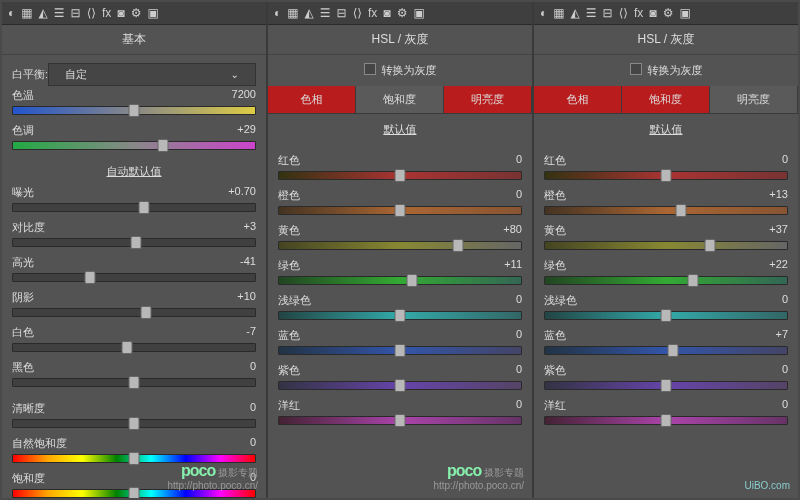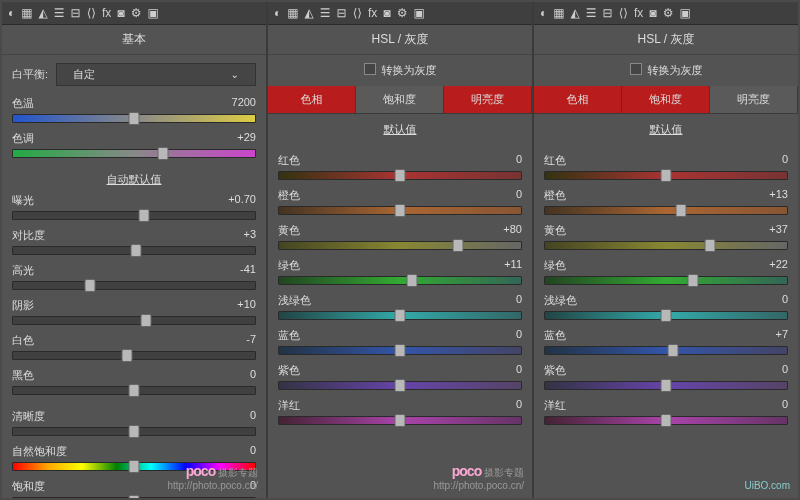--- a/index.html
+++ b/index.html
@@ -4,40 +4,40 @@
 <style>
 *{margin:0;padding:0;box-sizing:border-box;font-family:"Microsoft YaHei",sans-serif}
 body{background:#1a1a1a;width:800px;height:500px;overflow:hidden;color:#ddd;font-size:11px}
 .row{display:flex;height:500px;border:2px solid #4a4a4a}
 .panel{flex:1;background:#535353;border-right:2px solid #3a3a3a;display:flex;flex-direction:column;position:relative}
 .panel:last-child{border-right:none}
 .toolbar{background:#3f3f3f;padding:4px 6px;display:flex;gap:6px;border-bottom:1px solid #2a2a2a}
 .toolbar span{color:#ccc;font-size:12px;cursor:pointer}
 .title{text-align:center;padding:6px 0;font-size:12px;background:#535353;border-bottom:1px solid #444}
 .body{padding:8px 10px;flex:1;overflow:hidden}
-.wbrow{display:flex;align-items:center;gap:8px;margin-bottom:10px}
+.wbrow{display:flex;align-items:center;gap:0;margin-bottom:2px}
 .select{flex:1;background:#454545;border:1px solid #333;padding:3px 16px;color:#ddd;display:flex;justify-content:space-between;align-items:center}
 .select::after{content:"⌄";font-size:10px}
 .srow{margin-bottom:8px}
 .shead{display:flex;justify-content:space-between;margin-bottom:3px}
 .track{height:9px;background:#404040;border:1px solid #2a2a2a;position:relative;border-radius:1px}
 .thumb{position:absolute;top:-3px;width:11px;height:13px;background:#b8b8b8;border:1px solid #666;border-radius:2px;transform:translateX(-50%)}
 .grad{background:linear-gradient(90deg,#2255cc,#888,#ddcc44)}
 .grad2{background:linear-gradient(90deg,#22aa44,#888,#cc44cc)}
 .rainbow{background:linear-gradient(90deg,red,orange,yellow,green,cyan,blue,magenta,red)}
 .autorow{text-align:center;padding:6px 0;display:flex;justify-content:center;}
 .autorow span{text-decoration:underline}
 .chkrow{text-align:center;padding:8px 0;display:flex;justify-content:center;align-items:flex-start;gap:6px}
 .chk{width:12px;height:12px;border:1px solid #888;background:#454545;display:inline-block}
 .tabs{display:flex;border-bottom:1px solid #3a3a3a}
 .tab{flex:1;text-align:center;padding:6px 0;background:#b91c1c;border-right:1px solid #3a3a3a;cursor:pointer}
 .tab.active{background:#5a5a5a}
 .subt{text-align:center;padding:8px 0;text-decoration:underline}
 .wm{position:absolute;bottom:6px;right:8px;font-size:10px;color:#999;line-height:1.2;text-align:right}
-.wm b{color:#f9a8d4;font-size:14px;letter-spacing:-1px}
+.wm b{color:#86efac;font-size:16px;letter-spacing:-1px}
 </style>
 </head>
 <body>
 
 <div class="row">
 
 <div class="panel">
   <div class="toolbar" id="tb1">
         <span>◐</span>
         <span>▦</span>

